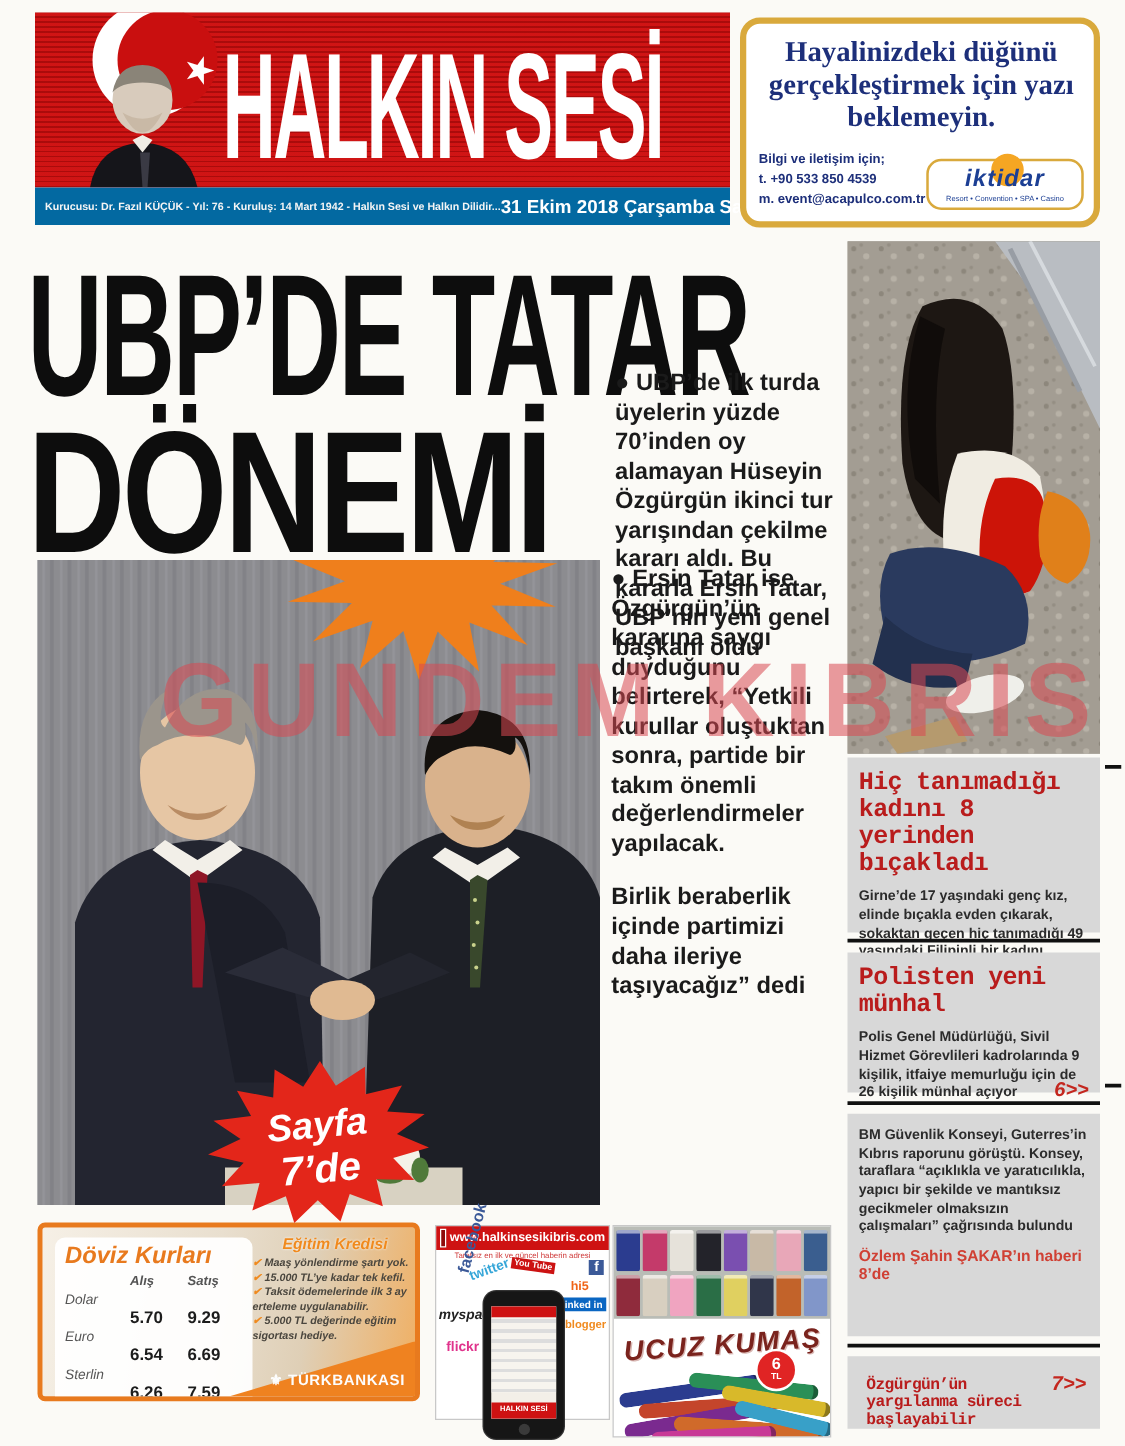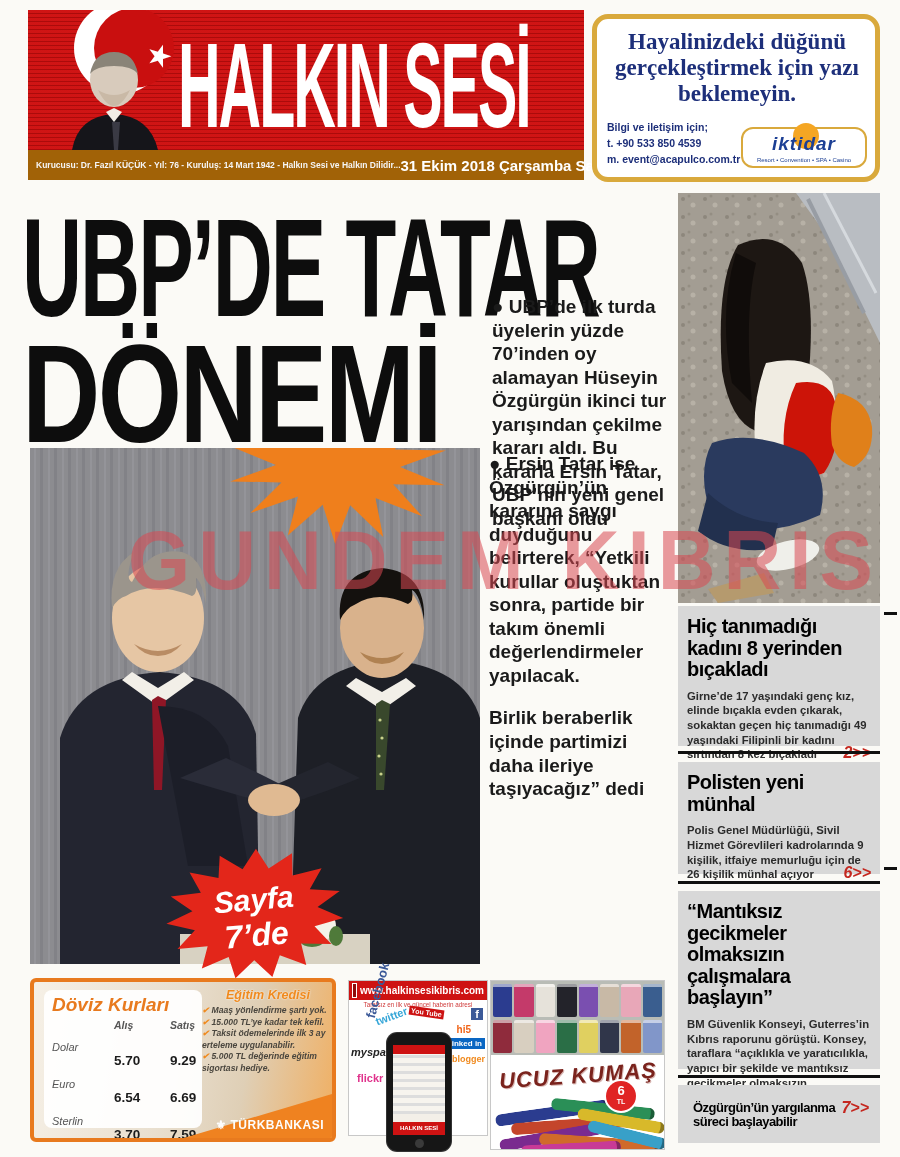--- a/index.html
+++ b/index.html
@@ -9,21 +9,21 @@
   
   #masthead{position:absolute;left:28px;top:10px;width:556px;height:140px;background:#c90f0f;overflow:hidden;}
   #masthead .stripes{position:absolute;inset:0;
      background:repeating-linear-gradient(0deg,rgba(80,0,0,.25) 0 1px,rgba(255,60,60,.12) 1px 4px);}
   #masthead .flag-star{position:absolute;left:118px;top:28px;color:#fff;font-size:30px;transform:rotate(18deg);}
   #masthead .crescent{position:absolute;left:46px;top:-8px;width:92px;height:92px;border-radius:50%;background:#fff;}
   #masthead .crescent-in{position:absolute;left:66px;top:-2px;width:80px;height:80px;border-radius:50%;background:#c90f0f;}
   #mast-title{position:absolute;left:150px;top:6px;color:#fff;font-weight:bold;font-size:118px;
      letter-spacing:-4px;white-space:nowrap;transform:scale(0.50,1.02);transform-origin:left top;}
   #portrait{position:absolute;left:30px;top:36px;}
-  #founder-strip{position:absolute;left:28px;top:150px;width:556px;height:30px;background:#a16207;
+  #founder-strip{position:absolute;left:28px;top:150px;width:556px;height:30px;background:#0369a1;
      display:flex;align-items:center;justify-content:space-between;padding:0 8px;box-sizing:border-box;}
   #founder-strip .founder{color:#f5f5f5;font-size:8.5px;font-weight:bold;white-space:nowrap;}
   #founder-strip .dateline{color:#fff;font-size:15px;font-weight:bold;white-space:nowrap;}
 
   
   #acapulco-ad{position:absolute;left:592px;top:14px;width:288px;height:168px;background:#fff;
      border:5px solid #d9a93c;border-radius:16px;box-sizing:border-box;padding:10px 8px 6px 10px;}
   #acapulco-ad .head{font-family:"Liberation Serif",serif;font-weight:bold;color:#1d2f7a;
      font-size:23px;line-height:1.12;text-align:center;}
   #acapulco-ad .foot{display:flex;justify-content:space-between;align-items:flex-end;margin-top:14px;}
@@ -54,39 +54,39 @@
   #sayfa-badge text{fill:#fff;font-weight:bold;font-style:italic;font-family:"Liberation Sans",sans-serif;}
 
   
   #watermark{position:absolute;left:128px;top:512px;z-index:40;color:rgba(216,72,82,0.55);
      font-size:80px;font-weight:bold;letter-spacing:8px;white-space:nowrap;pointer-events:none;
      transform:scaleY(1.05);transform-origin:left top;}
 
   
   #crime-photo{position:absolute;left:678px;top:193px;width:202px;height:410px;overflow:hidden;background:#a39d94;}
   .side-box{position:absolute;left:678px;width:202px;background:#d8d8d8;box-sizing:border-box;padding:10px 9px 6px;}
-  .side-box h3{margin:0 0 8px 0;color:#000000;font-size:20px;line-height:1.08;letter-spacing:-0.5px;}
+  .side-box h3{margin:0 0 8px 0;color:#b91c1c;font-size:20px;line-height:1.08;letter-spacing:-0.5px;font-family:Liberation Mono, monospace;}
   .side-box .body{position:relative;color:#2b2b2b;font-size:11.3px;font-weight:600;line-height:1.3;}
   .side-box .pref{position:absolute;right:0;bottom:-2px;color:#c4271f;font-weight:bold;font-style:italic;font-size:16px;}
   .side-box .byline{color:#d04034;font-weight:bold;font-size:12.5px;margin-top:9px;}
   .divider{position:absolute;left:678px;width:202px;height:3px;background:#101010;}
   .crop-mark{position:absolute;width:13px;height:3px;background:#101010;}
   #box1{top:606px;height:140px;}
   #box2{top:762px;height:112px;}
   #box3{top:891px;height:178px;}
   #box4{top:1085px;height:58px;}
   #box4 h3{font-size:13px;margin:6px;}
   #box4 .pref4{float:right;color:#c4271f;font-weight:bold;font-style:italic;font-size:16px;margin:4px 2px 0 4px;}
 
   
-  #bank-ad{position:absolute;left:30px;top:978px;width:306px;height:164px;border:4px solid #e87a1e;border-radius:6px;
+  #bank-ad{position:absolute;left:30px;top:978px;width:306px;height:143px;border:4px solid #e87a1e;border-radius:6px;
      box-sizing:border-box;background:linear-gradient(100deg,#f6f0e6 0%,#e9dfcf 45%,#dfcfb6 70%,#f0af62 100%);overflow:hidden;}
   #fx-panel{position:absolute;left:10px;top:8px;width:158px;height:138px;background:rgba(255,255,255,.93);border-radius:8px;padding:4px 8px;box-sizing:border-box;}
   #fx-panel .fx-title{color:#e87a1e;font-weight:bold;font-style:italic;font-size:19px;}
-  .fx-grid{display:grid;grid-template-columns:52px 46px 46px;row-gap:3px;margin-top:3px;gap:10px;}
+  .fx-grid{display:grid;grid-template-columns:52px 46px 46px;row-gap:3px;margin-top:3px;}
   .fx-head{color:#555;font-style:italic;font-weight:bold;font-size:10.5px;}
   .fx-name{color:#555;font-style:italic;font-size:11px;}
   .fx-val{color:#1c1c1c;font-weight:bold;font-size:13.5px;margin-top:12px;}
   .fx-icons{margin-top:4px;font-size:16px;font-weight:bold;color:#e8c21a;text-shadow:1px 1px 0 #7a5a00;letter-spacing:6px;}
   #credit-panel{position:absolute;left:168px;top:6px;width:132px;}
   #credit-panel .c-title{color:#f08a1e;font-weight:bold;font-style:italic;font-size:12.5px;text-align:center;margin-bottom:3px;text-shadow:0 0 2px #fff;}
   #credit-panel ul{margin:0;padding:0;list-style:none;}
   #credit-panel li{color:#4a463e;font-size:8.6px;font-weight:bold;font-style:italic;line-height:1.35;}
   #credit-panel li::before{content:"✔ ";color:#f08a1e;}
   #bank-wedge{position:absolute;right:0;bottom:0;width:190px;height:44px;background:#ef8220;
@@ -290,21 +290,20 @@
   <div id="box2" class="side-box">
     <h3>Polisten yeni münhal</h3>
     <div class="body"><span>Polis Genel Müdürlüğü, Sivil Hizmet Görevlileri kadrolarında 9 kişilik, itfaiye memurluğu için de 26 kişilik münhal açıyor</span>
       <span class="pref">6&gt;&gt;</span>
     </div>
   </div>
   <div class="divider" style="top:881px"></div>
   <div class="crop-mark" style="left:884px;top:867px"></div>
 
   <div id="box3" class="side-box">
-    <h3>“Mantıksız gecikmeler olmaksızın çalışmalara başlayın”</h3>
     <div class="body"><span>BM Güvenlik Konseyi, Guterres’in Kıbrıs raporunu görüştü. Konsey, taraflara “açıklıkla ve yaratıcılıkla, yapıcı bir şekilde ve mantıksız gecikmeler olmaksızın çalışmaları” çağrısında bulundu</span></div>
     <div class="byline">Özlem Şahin ŞAKAR’ın haberi 8’de</div>
   </div>
   <div class="divider" style="top:1075px"></div>
 
   <div id="box4" class="side-box">
     <span class="pref4">7&gt;&gt;</span>
     <h3>Özgürgün’ün yargılanma süreci başlayabilir</h3>
   </div>
 
@@ -315,21 +314,21 @@
         <span></span>
         <span class="fx-head">Alış</span>
         <span class="fx-head">Satış</span>
         <span class="fx-name">Dolar</span>
         <span class="fx-val">5.70</span>
         <span class="fx-val">9.29</span>
         <span class="fx-name">Euro</span>
         <span class="fx-val">6.54</span>
         <span class="fx-val">6.69</span>
         <span class="fx-name">Sterlin</span>
-        <span class="fx-val">3.70</span>
+        <span class="fx-val">6.26</span>
         <span class="fx-val">7.59</span>
       </div>
       <div class="fx-icons">$ € £</div>
     </div>
     <div id="credit-panel">
       <div class="c-title">Eğitim Kredisi</div>
       <ul>
         <li>Maaş yönlendirme şartı yok.</li>
         <li>15.000 TL’ye kadar tek kefil.</li>
         <li>Taksit ödemelerinde ilk 3 ay erteleme uygulanabilir.</li>

